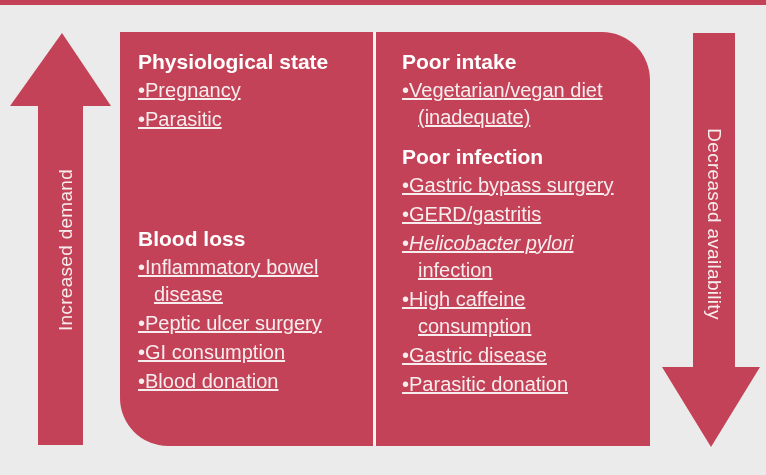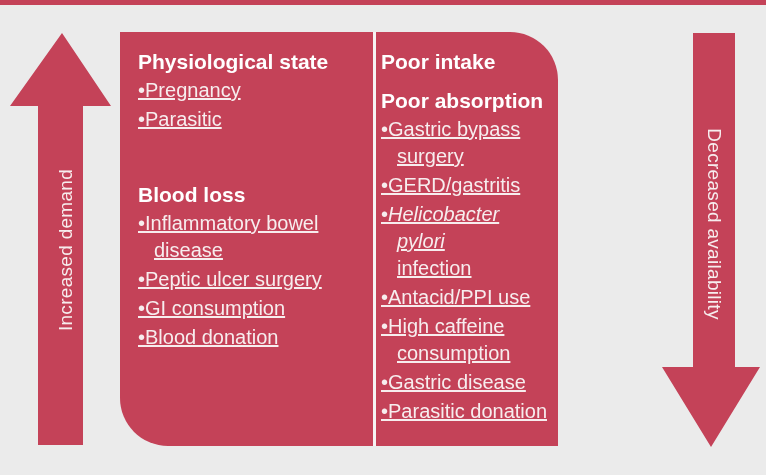--- a/index.html
+++ b/index.html
@@ -17,49 +17,49 @@
   .top-strip {
     position: absolute;
     left: 0; top: 0;
     width: 100%; height: 5px;
     background: #c44258;
   }
   
   .panel {
     position: absolute;
     left: 120px; top: 32px;
-    width: 438px; height: 414px;
+    width: 530px; height: 414px;
     background: #c44258;
     border-radius: 0 48px 0 48px;
     display: flex;
     overflow: hidden;
     box-sizing: border-box;
   }
   .divider {
     width: 3px;
     background: #f7f3f3;
     flex: 0 0 auto;
   }
   .col {
     box-sizing: border-box;
     padding: 16px 8px 0 18px;
     color: #f7edee;
     font-size: 20px;
     line-height: 27px;
   }
   .col-left  { width: 253px; flex: 0 0 auto; }
-  .col-right { flex: 1 1 auto; padding-left: 5px; }
+  .col-right { flex: 1 1 auto; padding-left: 26px; }
   .group h3 {
     margin: 0 0 2px 0;
     font-size: 21px;
     line-height: 27px;
     font-weight: bold;
     color: #ffffff;
   }
-  .col-left  .group + .group { margin-top: 48px; }
+  .col-left  .group + .group { margin-top: 92px; }
   .col-right .group + .group { margin-top: 12px; }
   .group ul {
     margin: 0; padding: 0;
     list-style: none;
   }
   .group li {
     margin: 0 0 2px 0;
     padding-left: 16px;
     text-indent: -16px;
     white-space: pre-line;
@@ -125,29 +125,32 @@
           <li><span class="it"></span><span>Blood donation</span></li>
         </ul>
       </div>
     </div>
 
     <div class="divider"></div>
 
     <div class="col col-right">
       <div class="group">
         <h3>Poor intake</h3>
+        <ul>
+          <li><span class="it"></span><span>Vegetarian/vegan diet
+(inadequate)</span></li>
+        </ul>
       </div>
       <div class="group">
-        <h3>Poor absorption</h3>
+        <h3>Poor infection</h3>
         <ul>
           <li><span class="it"></span><span>Gastric bypass surgery</span></li>
           <li><span class="it"></span><span>GERD/gastritis</span></li>
           <li><span class="it">Helicobacter pylori</span><span>
 infection</span></li>
-          <li><span class="it"></span><span>Antacid/PPI use</span></li>
           <li><span class="it"></span><span>High caffeine
 consumption</span></li>
           <li><span class="it"></span><span>Gastric disease</span></li>
           <li><span class="it"></span><span>Parasitic donation</span></li>
         </ul>
       </div>
     </div>
 
   </div>
 

